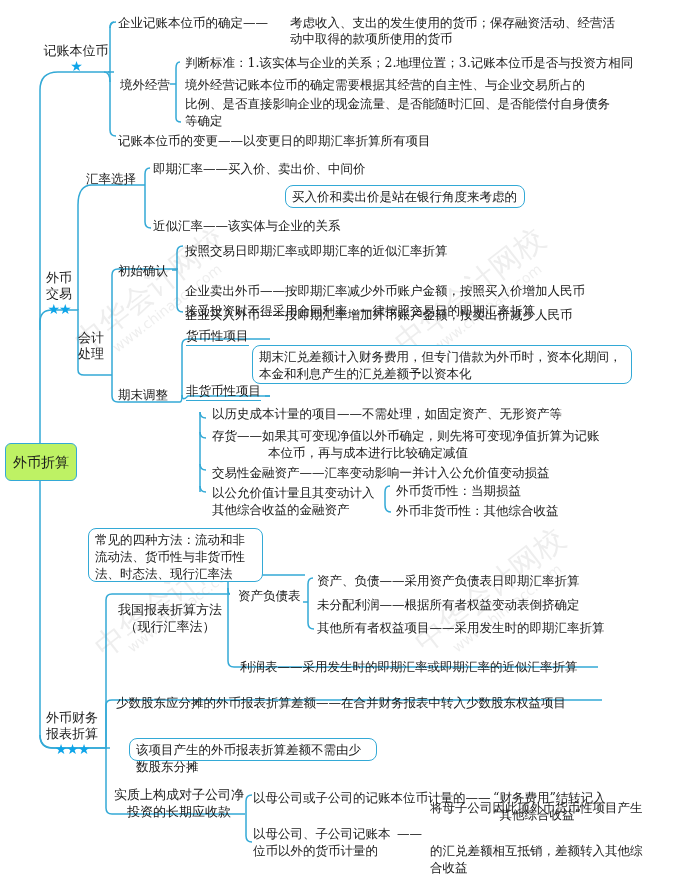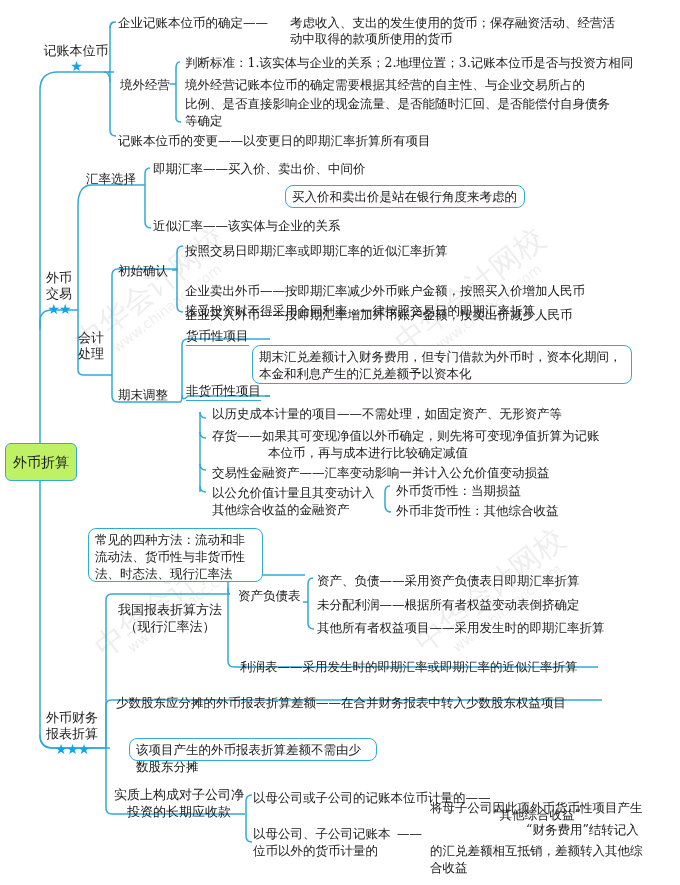--- a/index.html
+++ b/index.html
@@ -160,20 +160,20 @@
 <div class="t" style="left:240px;top:658px;">利润表——采用发生时的即期汇率或即期汇率的近似汇率折算</div>
 
 <div class="t" style="left:116px;top:694px;">少数股东应分摊的外币报表折算差额——在合并财务报表中转入少数股东权益项目</div>
 <div class="bubble" style="left:129px;top:738px;width:248px;height:23px;">该项目产生的外币报表折算差额不需由少数股东分摊</div>
 
 <div class="lbl" style="left:110px;top:786px;width:138px;line-height:17px;">
   <span style="display:block">实质上构成对子公司净</span>
   <span style="display:block">投资的长期应收款</span>
 </div>
 <div class="t" style="left:253px;top:789px;">以母公司或子公司的记账本位币计量的——</div>
-<div class="t" style="left:493px;top:821px;margin-left:33px;">“财务费用”结转记入</div>
+<div class="t" style="left:493px;top:789px;">“财务费用”结转记入</div>
 <div class="t" style="left:493px;top:806px;">“其他综合收益”</div>
 <div class="t" style="left:253px;top:825px;">以母公司、子公司记账本</div>
 <div class="t" style="left:253px;top:842px;">位币以外的货币计量的</div>
 <div class="t" style="left:397px;top:825px;">——</div>
 <div class="t" style="left:430px;top:799px;text-align:right;">将母子公司因此项外币货币性项目产生</div>
 <div class="t" style="left:430px;top:842px;">的汇兑差额相互抵销，差额转入其他综</div>
 <div class="t" style="left:430px;top:859px;">合收益</div>
 
 </body></html>

